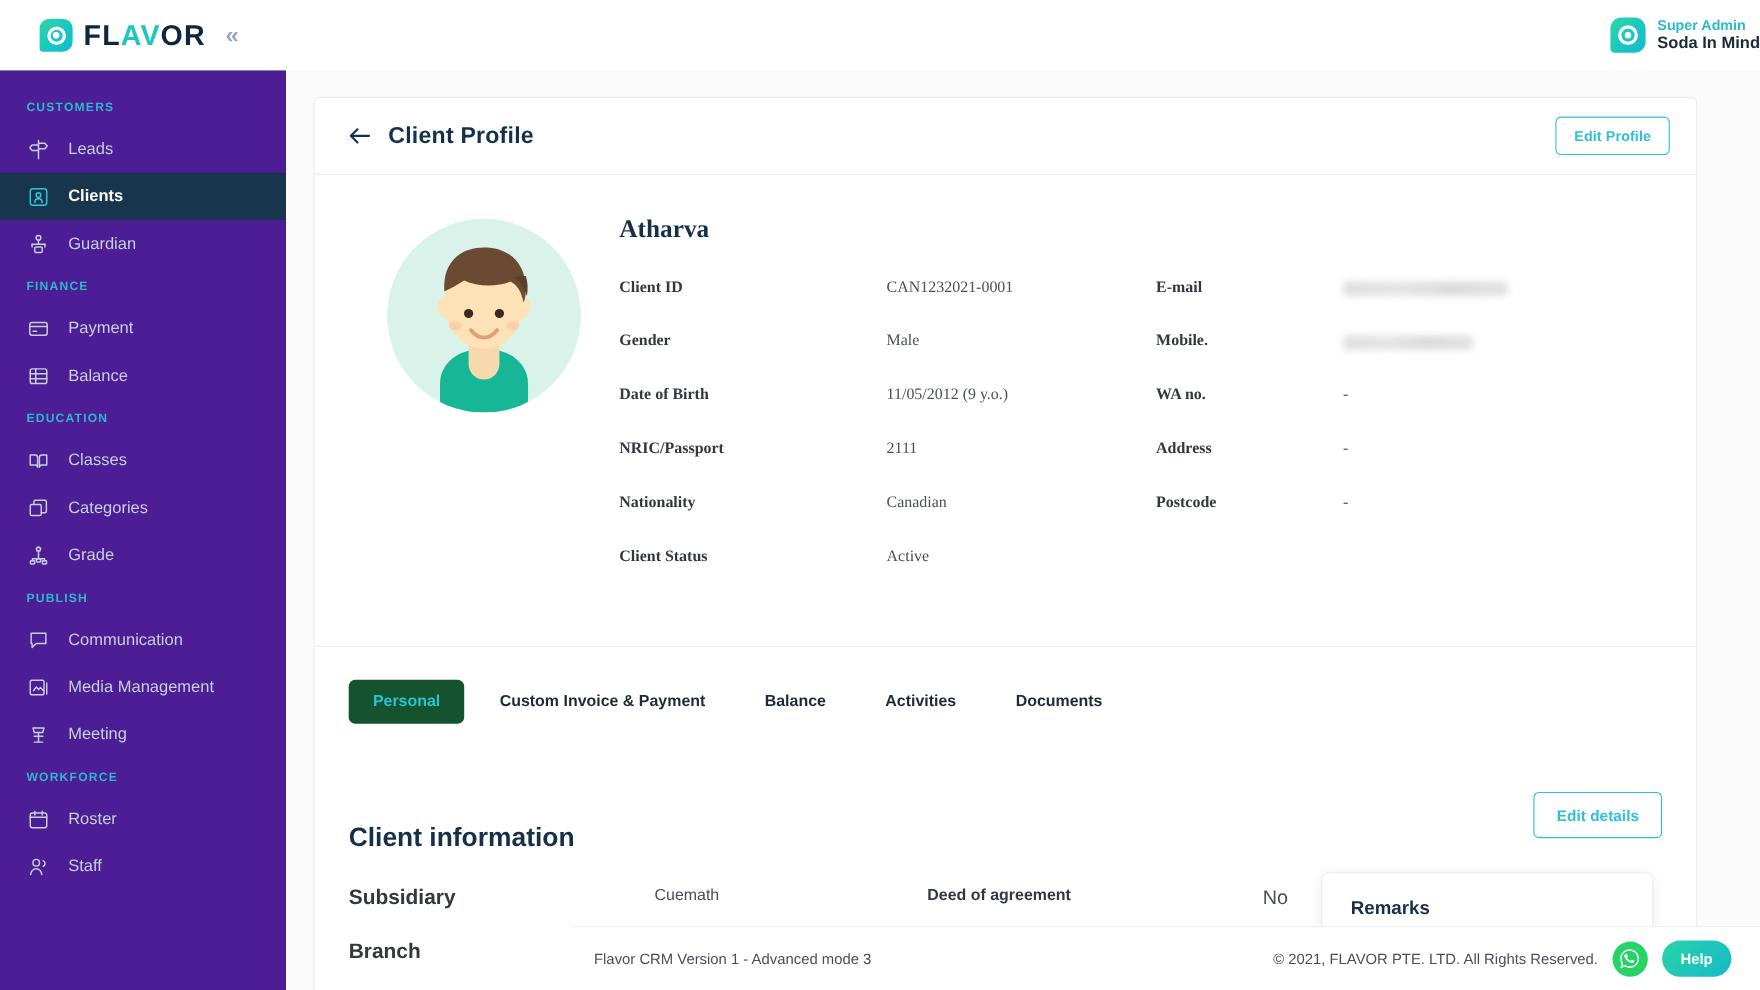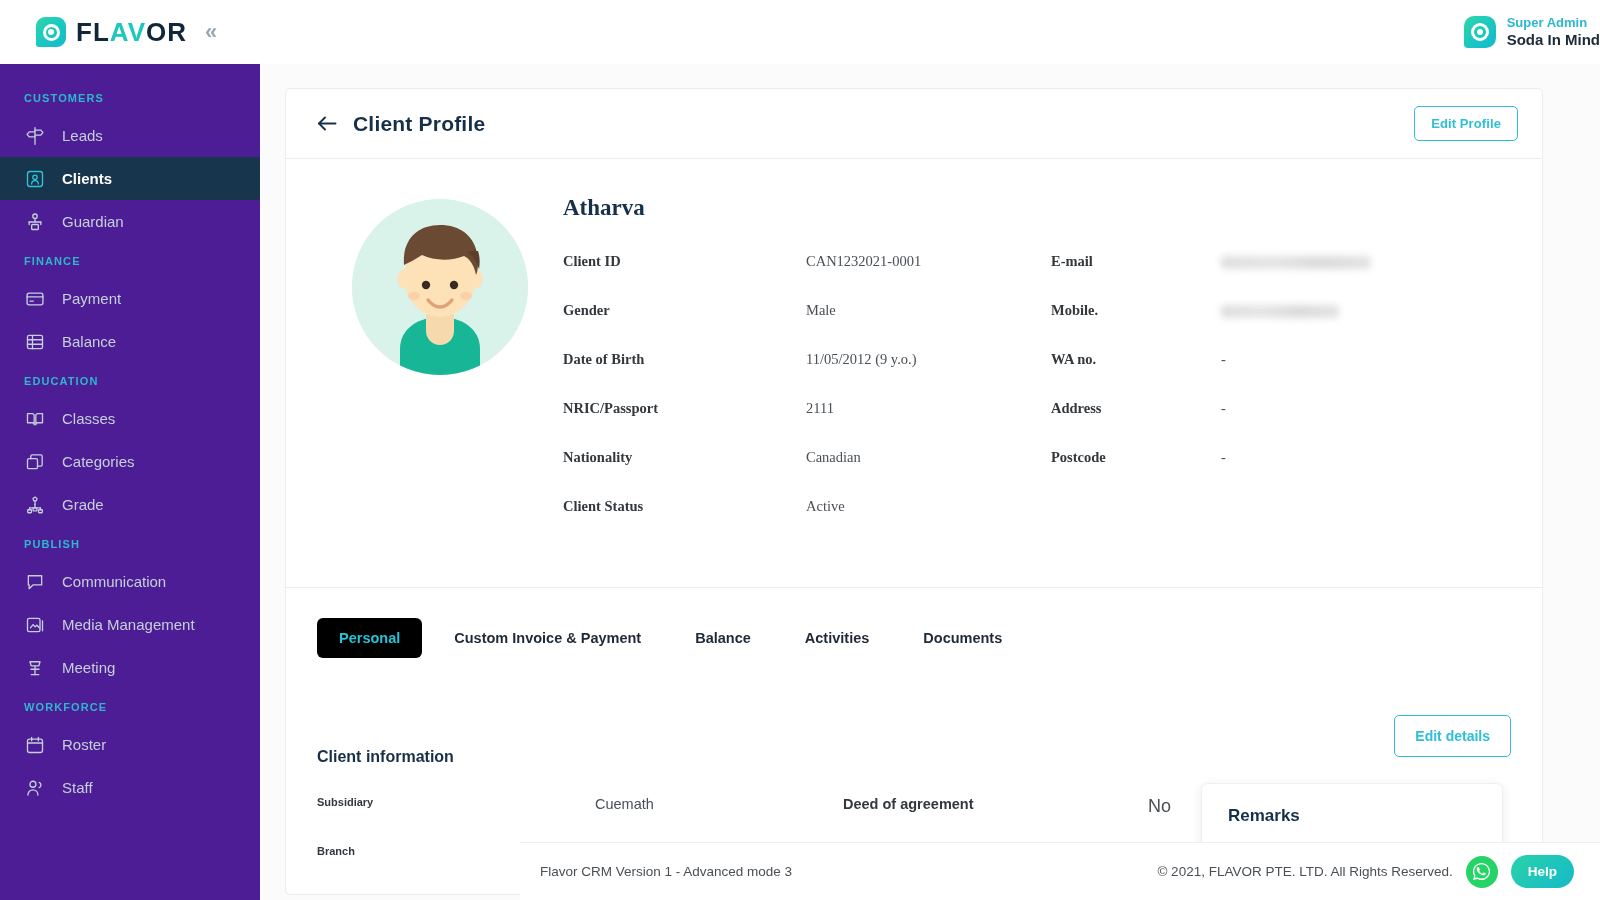--- a/index.html
+++ b/index.html
@@ -138,36 +138,36 @@
   .redacted.mobile { width: 118px; margin-top: 3px; }
 
   .tabs-row {
     display: flex; align-items: center; gap: 10px;
     padding: 30px 31px 22px 31px;
   }
   .tab {
     padding: 12px 22px; font-size: 14.5px; font-weight: 700;
     color: #1e2a36; border-radius: 6px; cursor: pointer; white-space: nowrap;
   }
-  .tab.active { background: #000000; color: #27c3d6; }
+  .tab.active { background: #14532d; color: #27c3d6; }
 
   .section-head {
     display: flex; align-items: center; justify-content: space-between;
     padding: 26px 31px 0 31px;
   }
-  .section-title { font-size: 16px; font-weight: 700; color: #16304a; margin-top: 42px; }
+  .section-title { font-size: 24px; font-weight: 700; color: #16304a; margin-top: 42px; }
   .edit-details-btn {
     border: 1px solid #2dc0d6; color: #2dc0d6; background: #ffffff;
     border-radius: 5px; padding: 12px 20px; font-size: 14px; font-weight: 700;
     cursor: pointer; font-family: inherit; margin-left: 12px;
   }
 
   .details-grid { position: relative; padding: 30px 31px 0 31px; }
   .det-row { display: flex; height: 49px; align-items: flex-start; }
-  .det-label { flex: 0 0 278px; font-size: 11px; font-weight: 700; color: #33383d; }
+  .det-label { flex: 0 0 278px; font-size: 19px; font-weight: 700; color: #33383d; }
   .det-value { flex: 0 0 248px; font-size: 14.5px; color: #4a4f55; }
   .det-label2 { flex: 0 0 305px; font-size: 14.5px; font-weight: 700; color: #33383d; }
   .det-value2 { flex: 0 0 100px; font-size: 18px; color: #4a4f55; }
 
   .remarks-card {
     position: absolute; left: 916px; top: 18px; width: 300px;
     background: #ffffff; border-radius: 6px;
     box-shadow: 0 2px 12px rgba(20,35,55,.10), 0 0 0 1px rgba(20,35,55,.035);
     padding: 22px 26px 30px 26px; min-height: 120px;
   }

